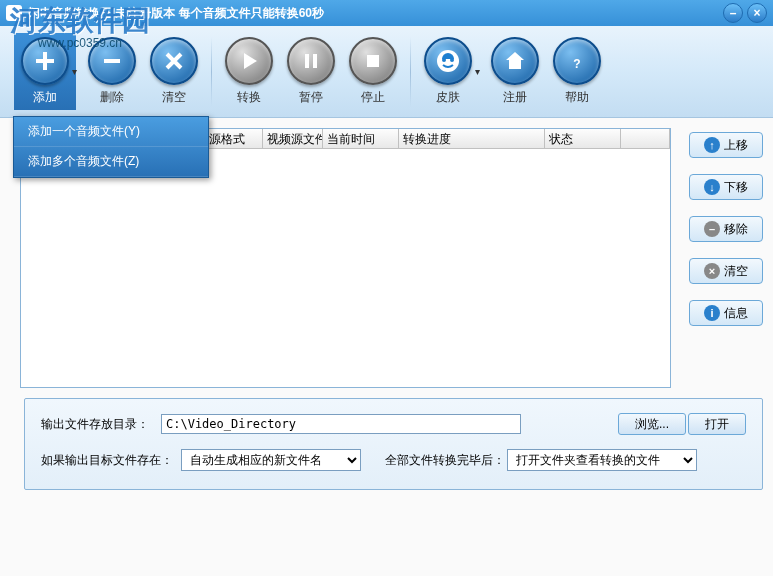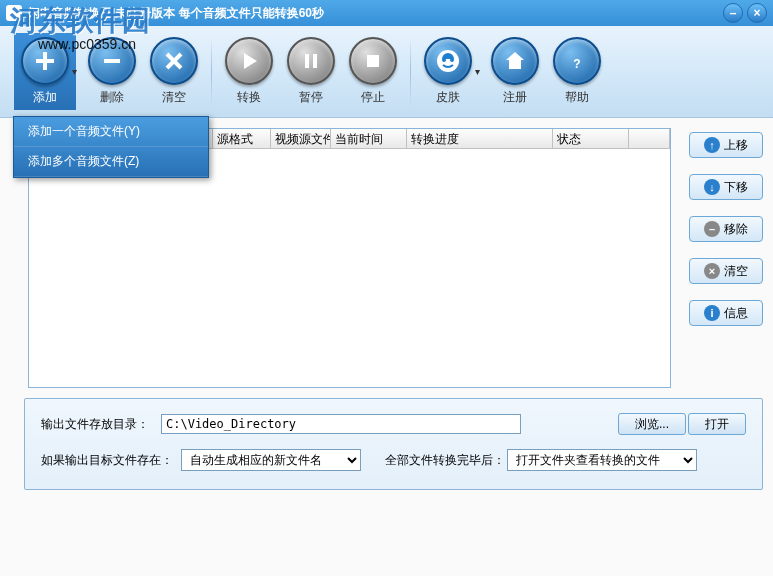--- a/index.html
+++ b/index.html
@@ -3,33 +3,33 @@
 <meta charset="utf-8">
 <style>
 *{margin:0;padding:0;box-sizing:border-box;font-family:"Microsoft YaHei",SimSun,sans-serif;font-size:12px}
 body{width:773px;height:576px;background:#fafafa;overflow:hidden;position:relative}
 .titlebar{height:26px;background:linear-gradient(#4fa8e8,#3690d8);display:flex;align-items:center;padding:0 6px;color:#fff}
 .titlebar .icon{width:16px;height:16px;background:#fff;border-radius:3px;margin-right:6px}
 .titlebar .title{flex:1;font-weight:bold}
 .winbtn{width:20px;height:20px;border-radius:50%;background:linear-gradient(#6bc0f8,#2a7bc8);border:1px solid #1e6bb0;margin-left:4px;display:flex;align-items:center;justify-content:center;color:#fff;font-weight:bold;cursor:pointer}
 .watermark{position:absolute;top:2px;left:10px;z-index:100;pointer-events:none;opacity:0.9}
 .watermark .wm-text{font-size:28px;font-weight:bold;color:#2b7cc9;text-shadow:1px 1px 0 #fff}
-.watermark .wm-url{font-size:14px;color:#000000;margin-top:-4px;padding-left:28px}
+.watermark .wm-url{font-size:12px;color:#0c4a6e;margin-top:-4px;padding-left:28px}
 .toolbar{height:92px;background:linear-gradient(#e8f3fc,#d4e9f9 50%,#c3ddf2);border-bottom:1px solid #a5c5e0;display:flex;align-items:center;padding:0 14px;gap:0}
 .tbtn{display:flex;flex-direction:column;align-items:center;width:62px;cursor:pointer;padding:4px 0}
 .tbtn.active{background:linear-gradient(#3b8fd8,#2870b5);border-radius:0}
 .tbtn .circ{width:48px;height:48px;border-radius:50%;background:radial-gradient(circle at 35% 30%,#7bbef0,#0f5aa0);border:2px solid #0d4d8c;display:flex;align-items:center;justify-content:center;box-shadow:inset 0 2px 4px rgba(255,255,255,0.5),0 2px 3px rgba(0,0,0,0.3)}
 .tbtn.gray .circ{background:radial-gradient(circle at 35% 30%,#e0e0e0,#707070);border-color:#555}
 .tbtn .lbl{margin-top:4px;color:#333}
 .tbtn.active .lbl{color:#fff}
 .tsep{width:1px;height:70px;background:linear-gradient(transparent,#a0c0dd,transparent);margin:0 6px}
 .dropdown-arrow{display:flex;align-items:center;margin-left:-4px;margin-right:4px;cursor:pointer;color:#333;font-size:10px}
 .add-menu{position:absolute;top:116px;left:13px;width:196px;background:linear-gradient(#4a9de0,#2870b5);border:1px solid #1a5a95;box-shadow:2px 2px 6px rgba(0,0,0,0.4);z-index:50}
 .add-menu .mi{padding:6px 14px;color:#fff;cursor:pointer;border-bottom:1px solid rgba(255,255,255,0.15)}
-.main{display:flex;padding:10px 10px 6px 28px;gap:18px}
+.main{display:flex;padding:10px 10px 6px 20px;gap:18px}
 .table-wrap{flex:1;border:1px solid #8ab4d8;background:#fff;height:260px;overflow:hidden}
 .thead{display:flex;background:linear-gradient(#fdfdfd,#e8e8e8);border-bottom:1px solid #c0c0c0;height:20px}
 .th{border-right:1px solid #c0c0c0;padding:2px 4px;font-size:12px;overflow:hidden;white-space:nowrap}
 .side{width:74px;display:flex;flex-direction:column;gap:16px;padding-top:4px}
 .sbtn{height:26px;border:1px solid #6ba8d8;border-radius:4px;background:linear-gradient(#f2f8fd,#d3e7f7);display:flex;align-items:center;justify-content:center;gap:4px;cursor:pointer;font-size:12px}
 .sbtn .si{width:16px;height:16px;border-radius:50%;display:flex;align-items:center;justify-content:center;font-size:11px;font-weight:bold;color:#fff}
 .bottom{margin:4px 10px 10px 24px;border:1px solid #8ab4d8;background:linear-gradient(#f0f7fd,#e3eff9);padding:14px 16px 18px;border-radius:2px}
 .brow{display:flex;align-items:center;gap:2px;margin-bottom:14px}
 .brow:last-child{margin-bottom:0}
 .blabel{width:118px}

